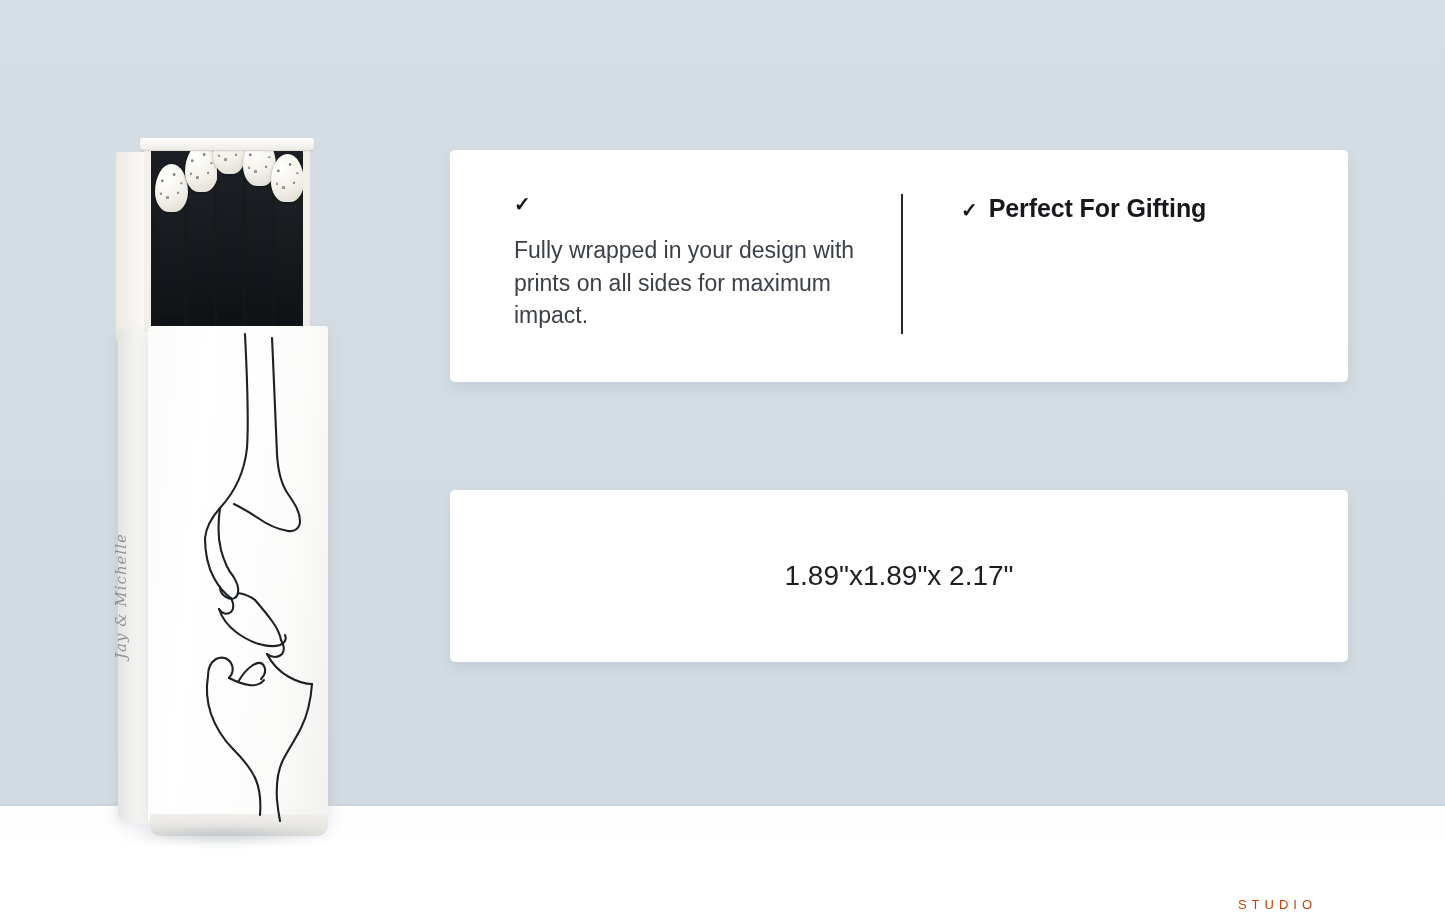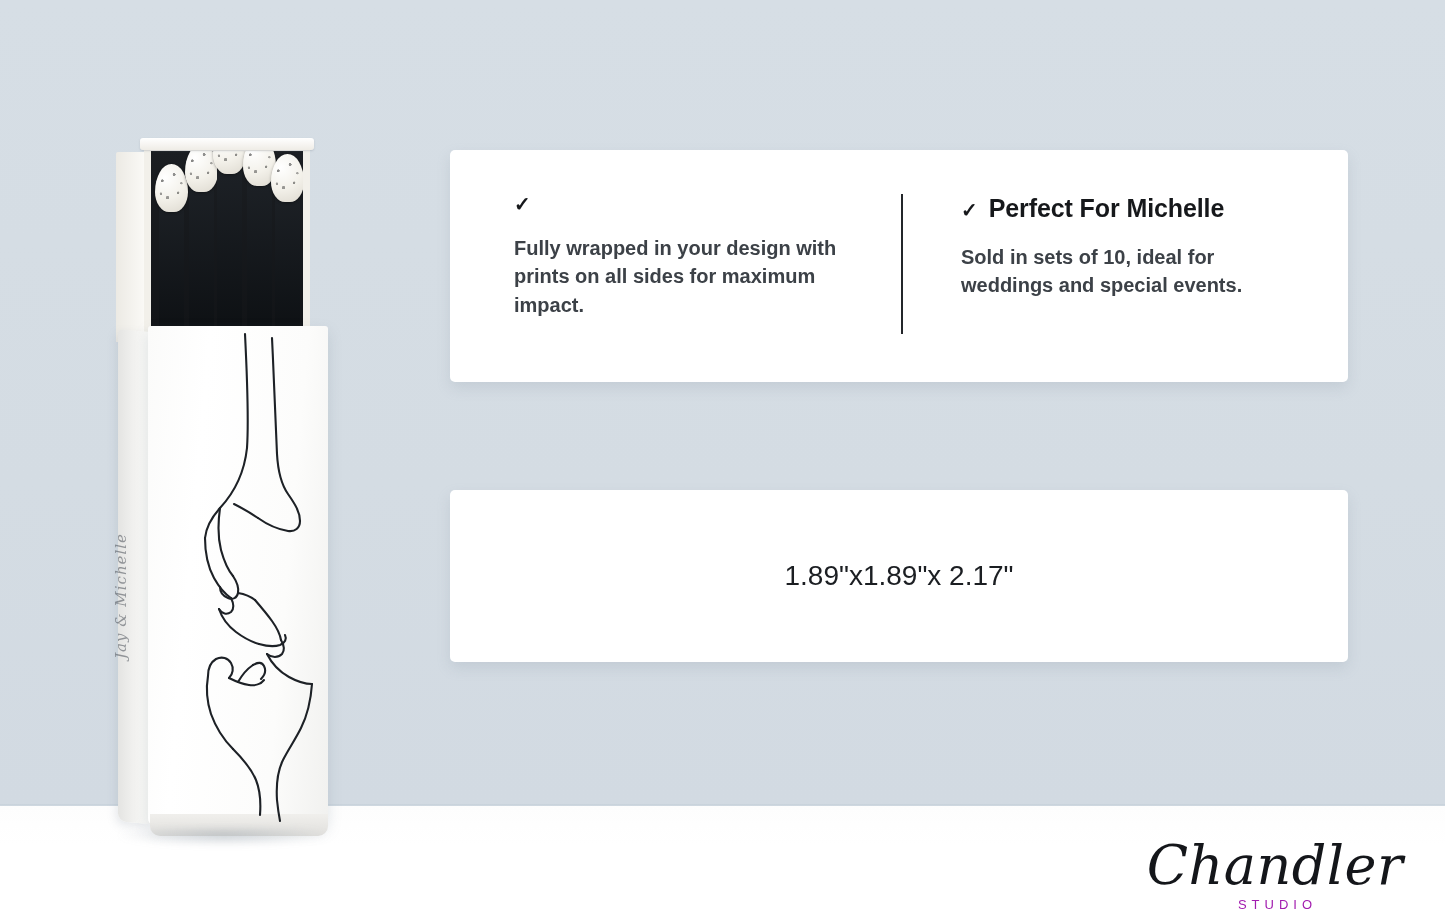--- a/index.html
+++ b/index.html
@@ -247,24 +247,24 @@
     margin-bottom: 20px;
     white-space: nowrap;
   }
   .check-icon {
     font-size: 20px;
     font-weight: bold;
     color: #16181b;
     line-height: 1;
   }
   .feature-body {
-    font-size: 20px;
+    font-size: 23px;
     line-height: 1.42;
     color: #3c4147;
-    font-weight: 700;
+    font-weight: 400;
     max-width: 350px;
   }
 
   #card-specs {
     left: 450px;
     top: 490px;
     width: 898px;
     height: 172px;
     display: flex;
     flex-direction: column;
@@ -292,21 +292,21 @@
     font-family: "DejaVu Serif", serif;
     font-style: italic;
     font-size: 54px;
     color: #14161a;
     line-height: 1;
     letter-spacing: 0.5px;
   }
   .brand-sub {
     font-size: 13px;
     letter-spacing: 5px;
-    color: #a21caf;
+    color: #c2410c;
     margin-top: 4px;
     padding-left: 5px;
   }
 </style>
 </head>
 <body>
 
 <div id="stage">
 
   <div class="backdrop-wall"></div>
@@ -390,29 +390,27 @@
     <div class="feature left">
       <div class="feature-head">
         <span class="check-icon">✓</span>
       </div>
       <div class="feature-body">Fully wrapped in your design with prints on all sides for maximum impact.</div>
     </div>
 
     <div class="feature right">
       <div class="feature-head">
         <span class="check-icon">✓</span>
-        <span>Perfect For Michelle</span>
+        <span>Perfect For Gifting</span>
       </div>
-      <div class="feature-body">Sold in sets of 10, ideal for weddings and special events.</div>
     </div>
 
   </div>
 
   <div class="card" id="card-specs">
     <div class="spec-line dims">1.89"x1.89"x 2.17"</div>
   </div>
 
   <div class="brand">
-    <div class="brand-name">Chandler</div>
     <div class="brand-sub">STUDIO</div>
   </div>
 
 </div>
 
 </body></html>

